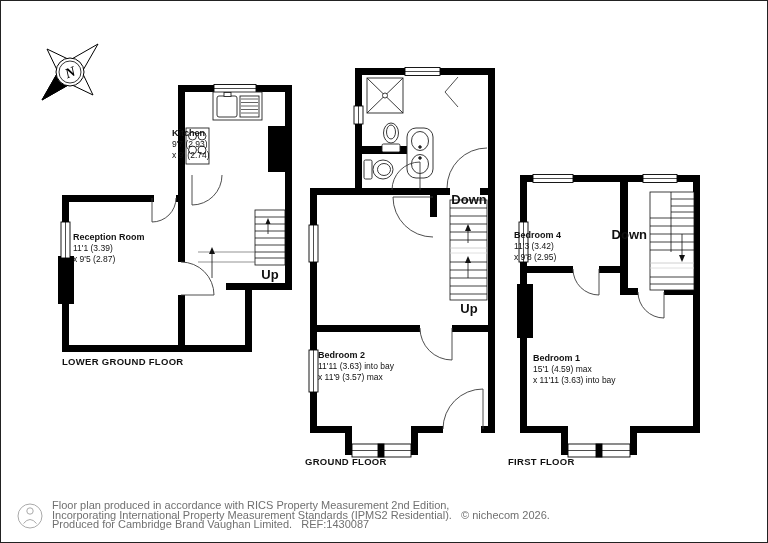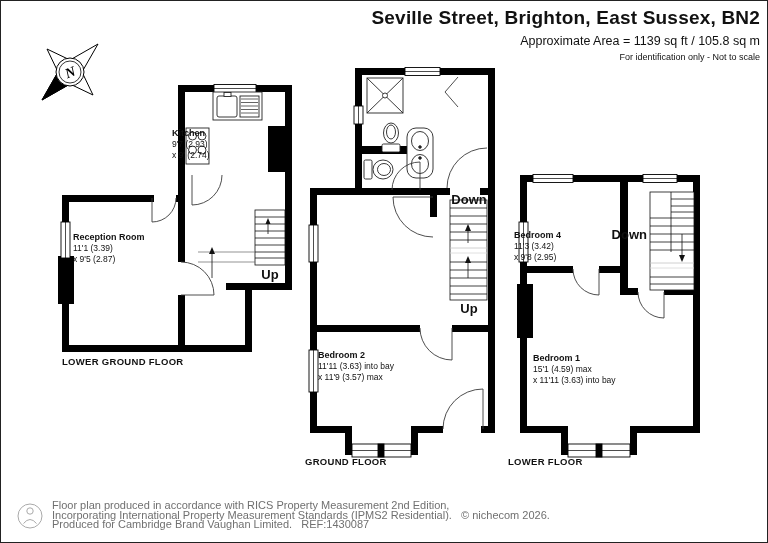--- a/index.html
+++ b/index.html
@@ -257,25 +257,20 @@
       </g>
     </g>
 
     <g stroke="#aaa" stroke-width="1" fill="none">
       <circle cx="30" cy="516" r="12"></circle>
       <circle cx="30" cy="511" r="3.2"></circle>
       <path d="M23.5,523.5 Q30,515.5 36.5,523.5"></path>
     </g>
   </svg>
 
-  <div class="header">
-    <div class="title">Seville Street, Brighton, East Sussex, BN2</div>
-    <div class="area">Approximate Area = 1139 sq ft / 105.8 sq m</div>
-    <div class="note">For identification only - Not to scale</div>
-  </div>
 
   <div class="room-label" style="left:172px;top:128px;width:120px;">
     <div class="rname">Kitchen</div>
     <div class="rdim">9'7 (2.93)</div>
     <div class="rdim">x 9' (2.74)</div>
   </div>
   <div class="room-label" style="left:73px;top:232px;width:124px;">
     <div class="rname">Reception Room</div>
     <div class="rdim">11'1 (3.39)</div>
     <div class="rdim">x 9'5 (2.87)</div>
@@ -291,21 +286,21 @@
     <div class="rdim">x 9'8 (2.95)</div>
   </div>
   <div class="room-label" style="left:533px;top:353px;width:134px;">
     <div class="rname">Bedroom 1</div>
     <div class="rdim">15'1 (4.59) max</div>
     <div class="rdim">x 11'11 (3.63) into bay</div>
   </div>
 
   <div class="floor-label" style="left:62px;top:356px;">LOWER GROUND FLOOR</div>
   <div class="floor-label" style="left:305px;top:456px;">GROUND FLOOR</div>
-  <div class="floor-label" style="left:508px;top:456px;">LOWER FLOOR</div>
+  <div class="floor-label" style="left:508px;top:456px;">FIRST FLOOR</div>
 
   <div class="stair-label" style="left:255px;top:267px;width:30px;text-align:center;">Up</div>
   <div class="stair-label" style="left:448px;top:192px;width:42px;text-align:center;">Down</div>
   <div class="stair-label" style="left:448px;top:301px;width:42px;text-align:center;">Up</div>
   <div class="stair-label" style="left:600px;top:227px;width:47px;text-align:right;">Down</div>
 
   <div class="footer">
     <div>Floor plan produced in accordance with RICS Property Measurement 2nd Edition,</div>
     <div>Incorporating International Property Measurement Standards (IPMS2 Residential).   © nichecom 2026.</div>
     <div>Produced for Cambridge Brand Vaughan Limited.   REF:1430087</div>

